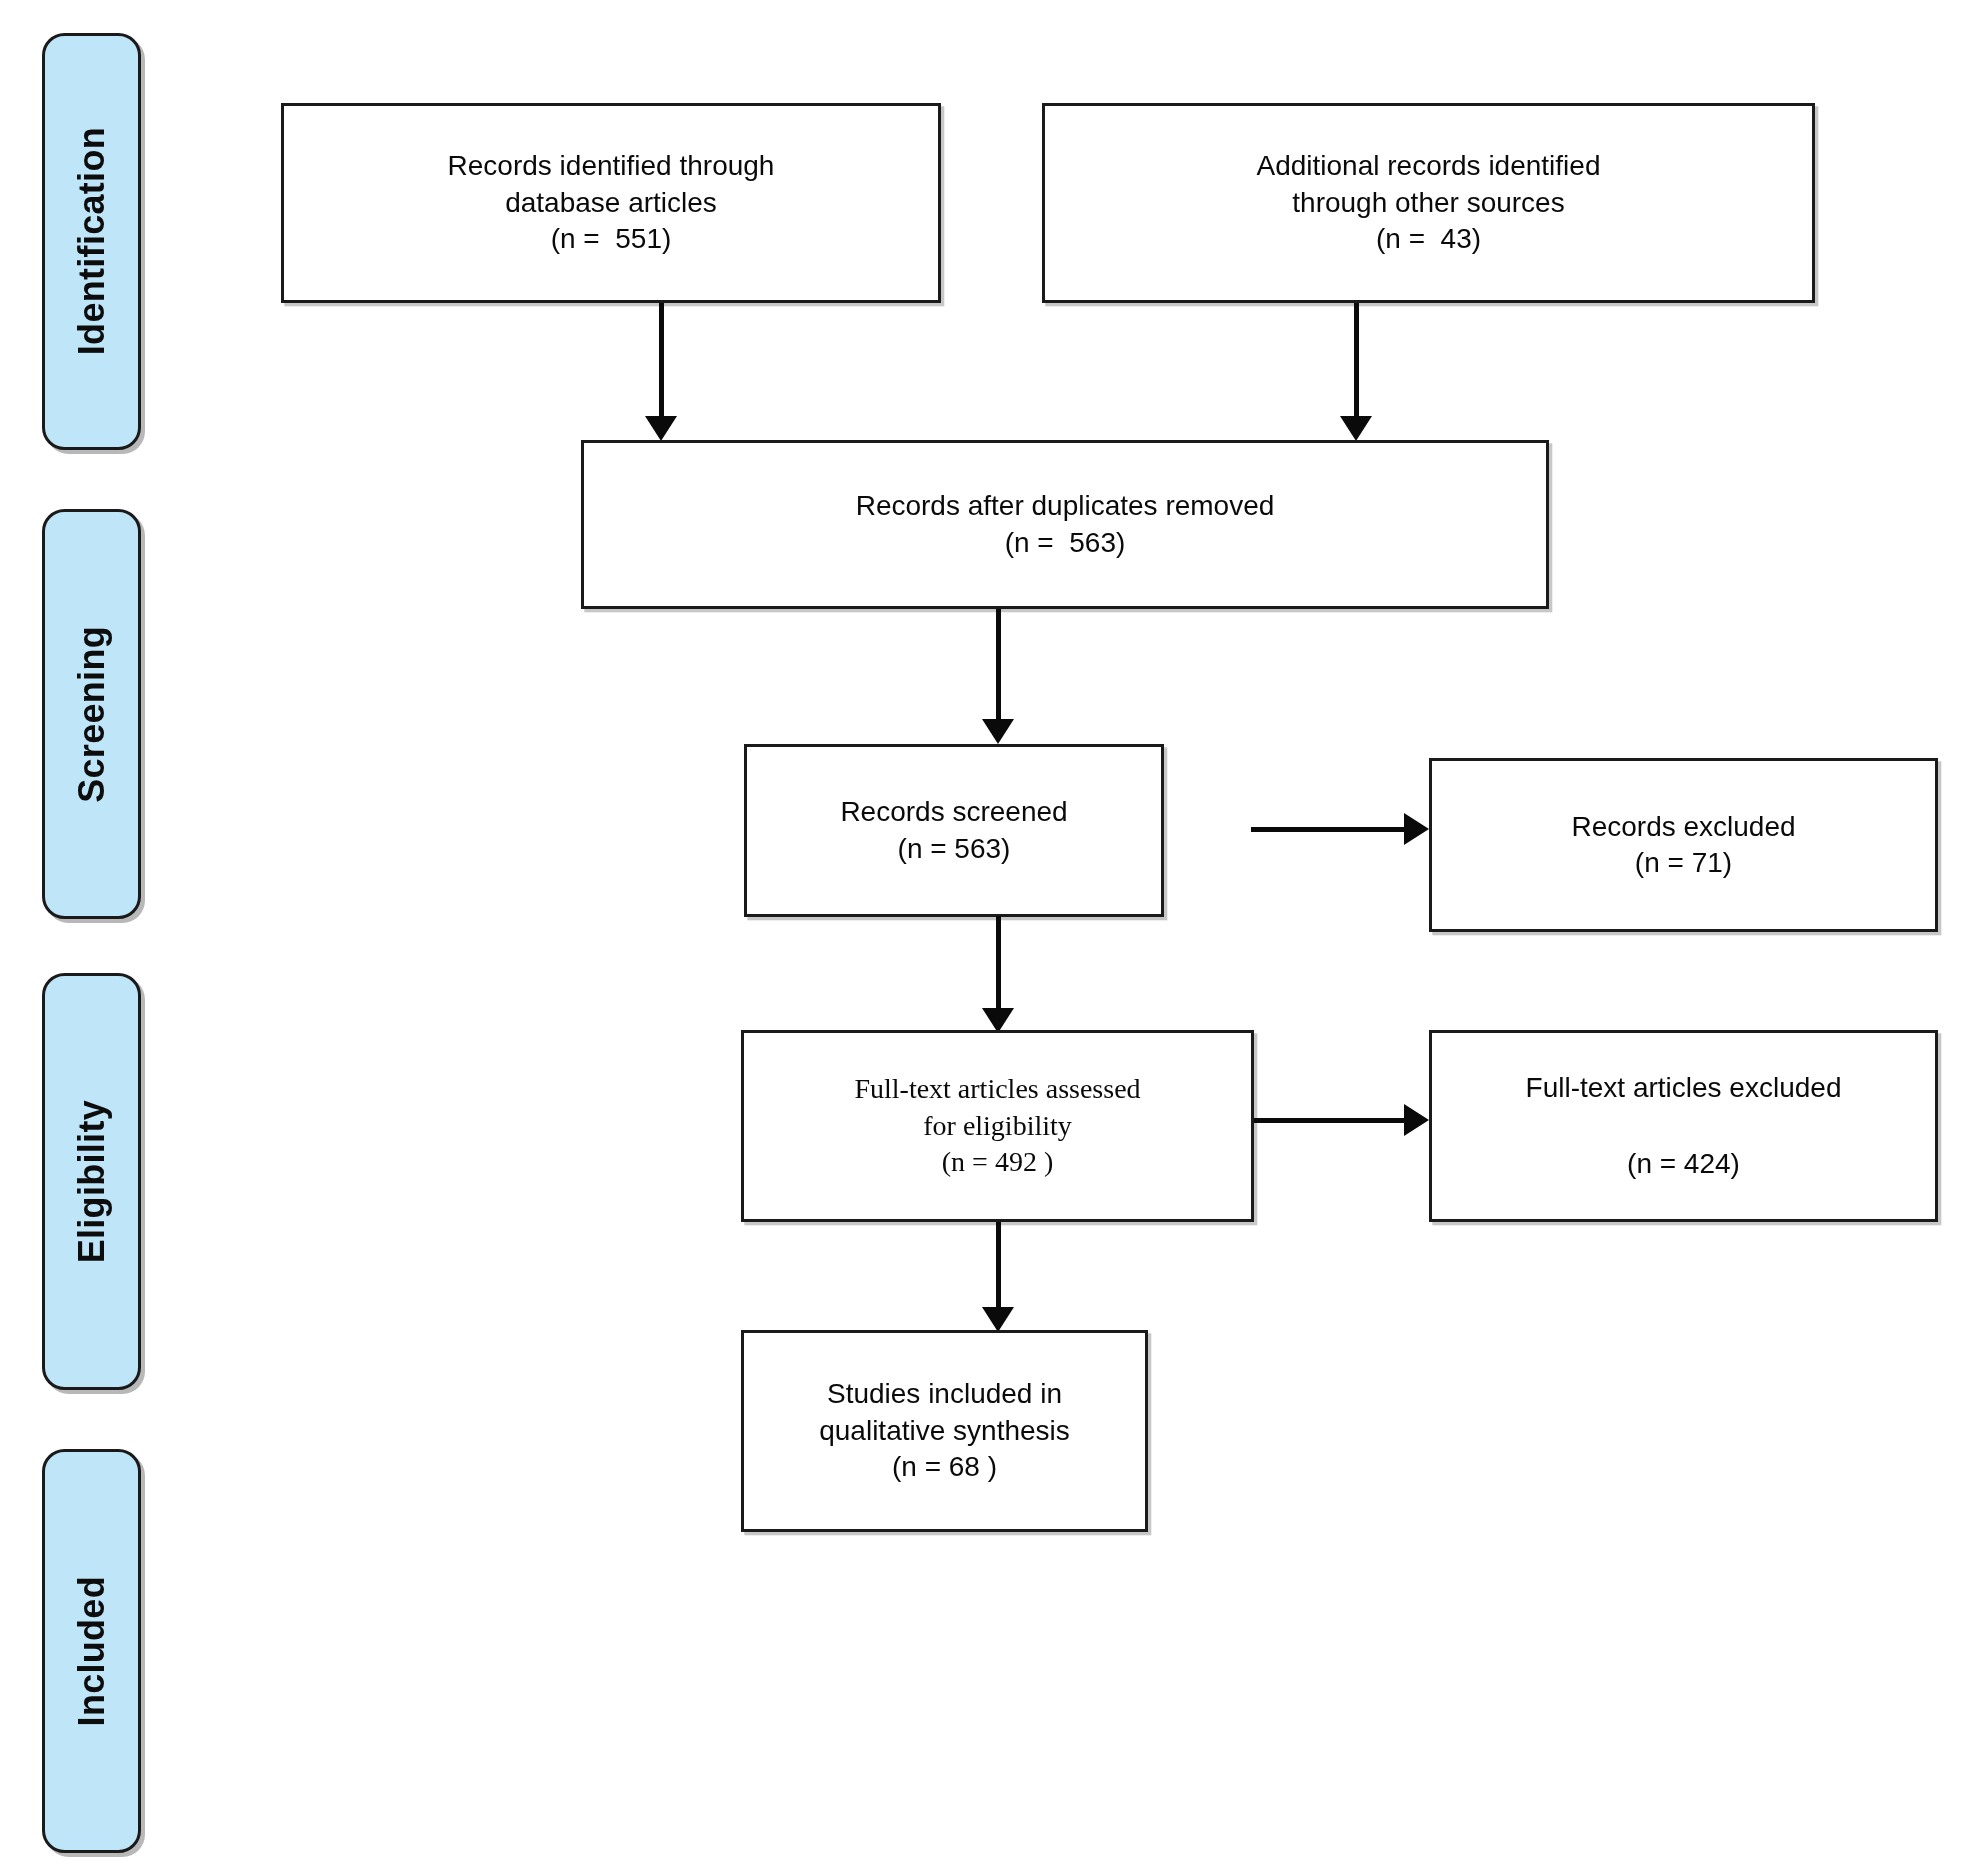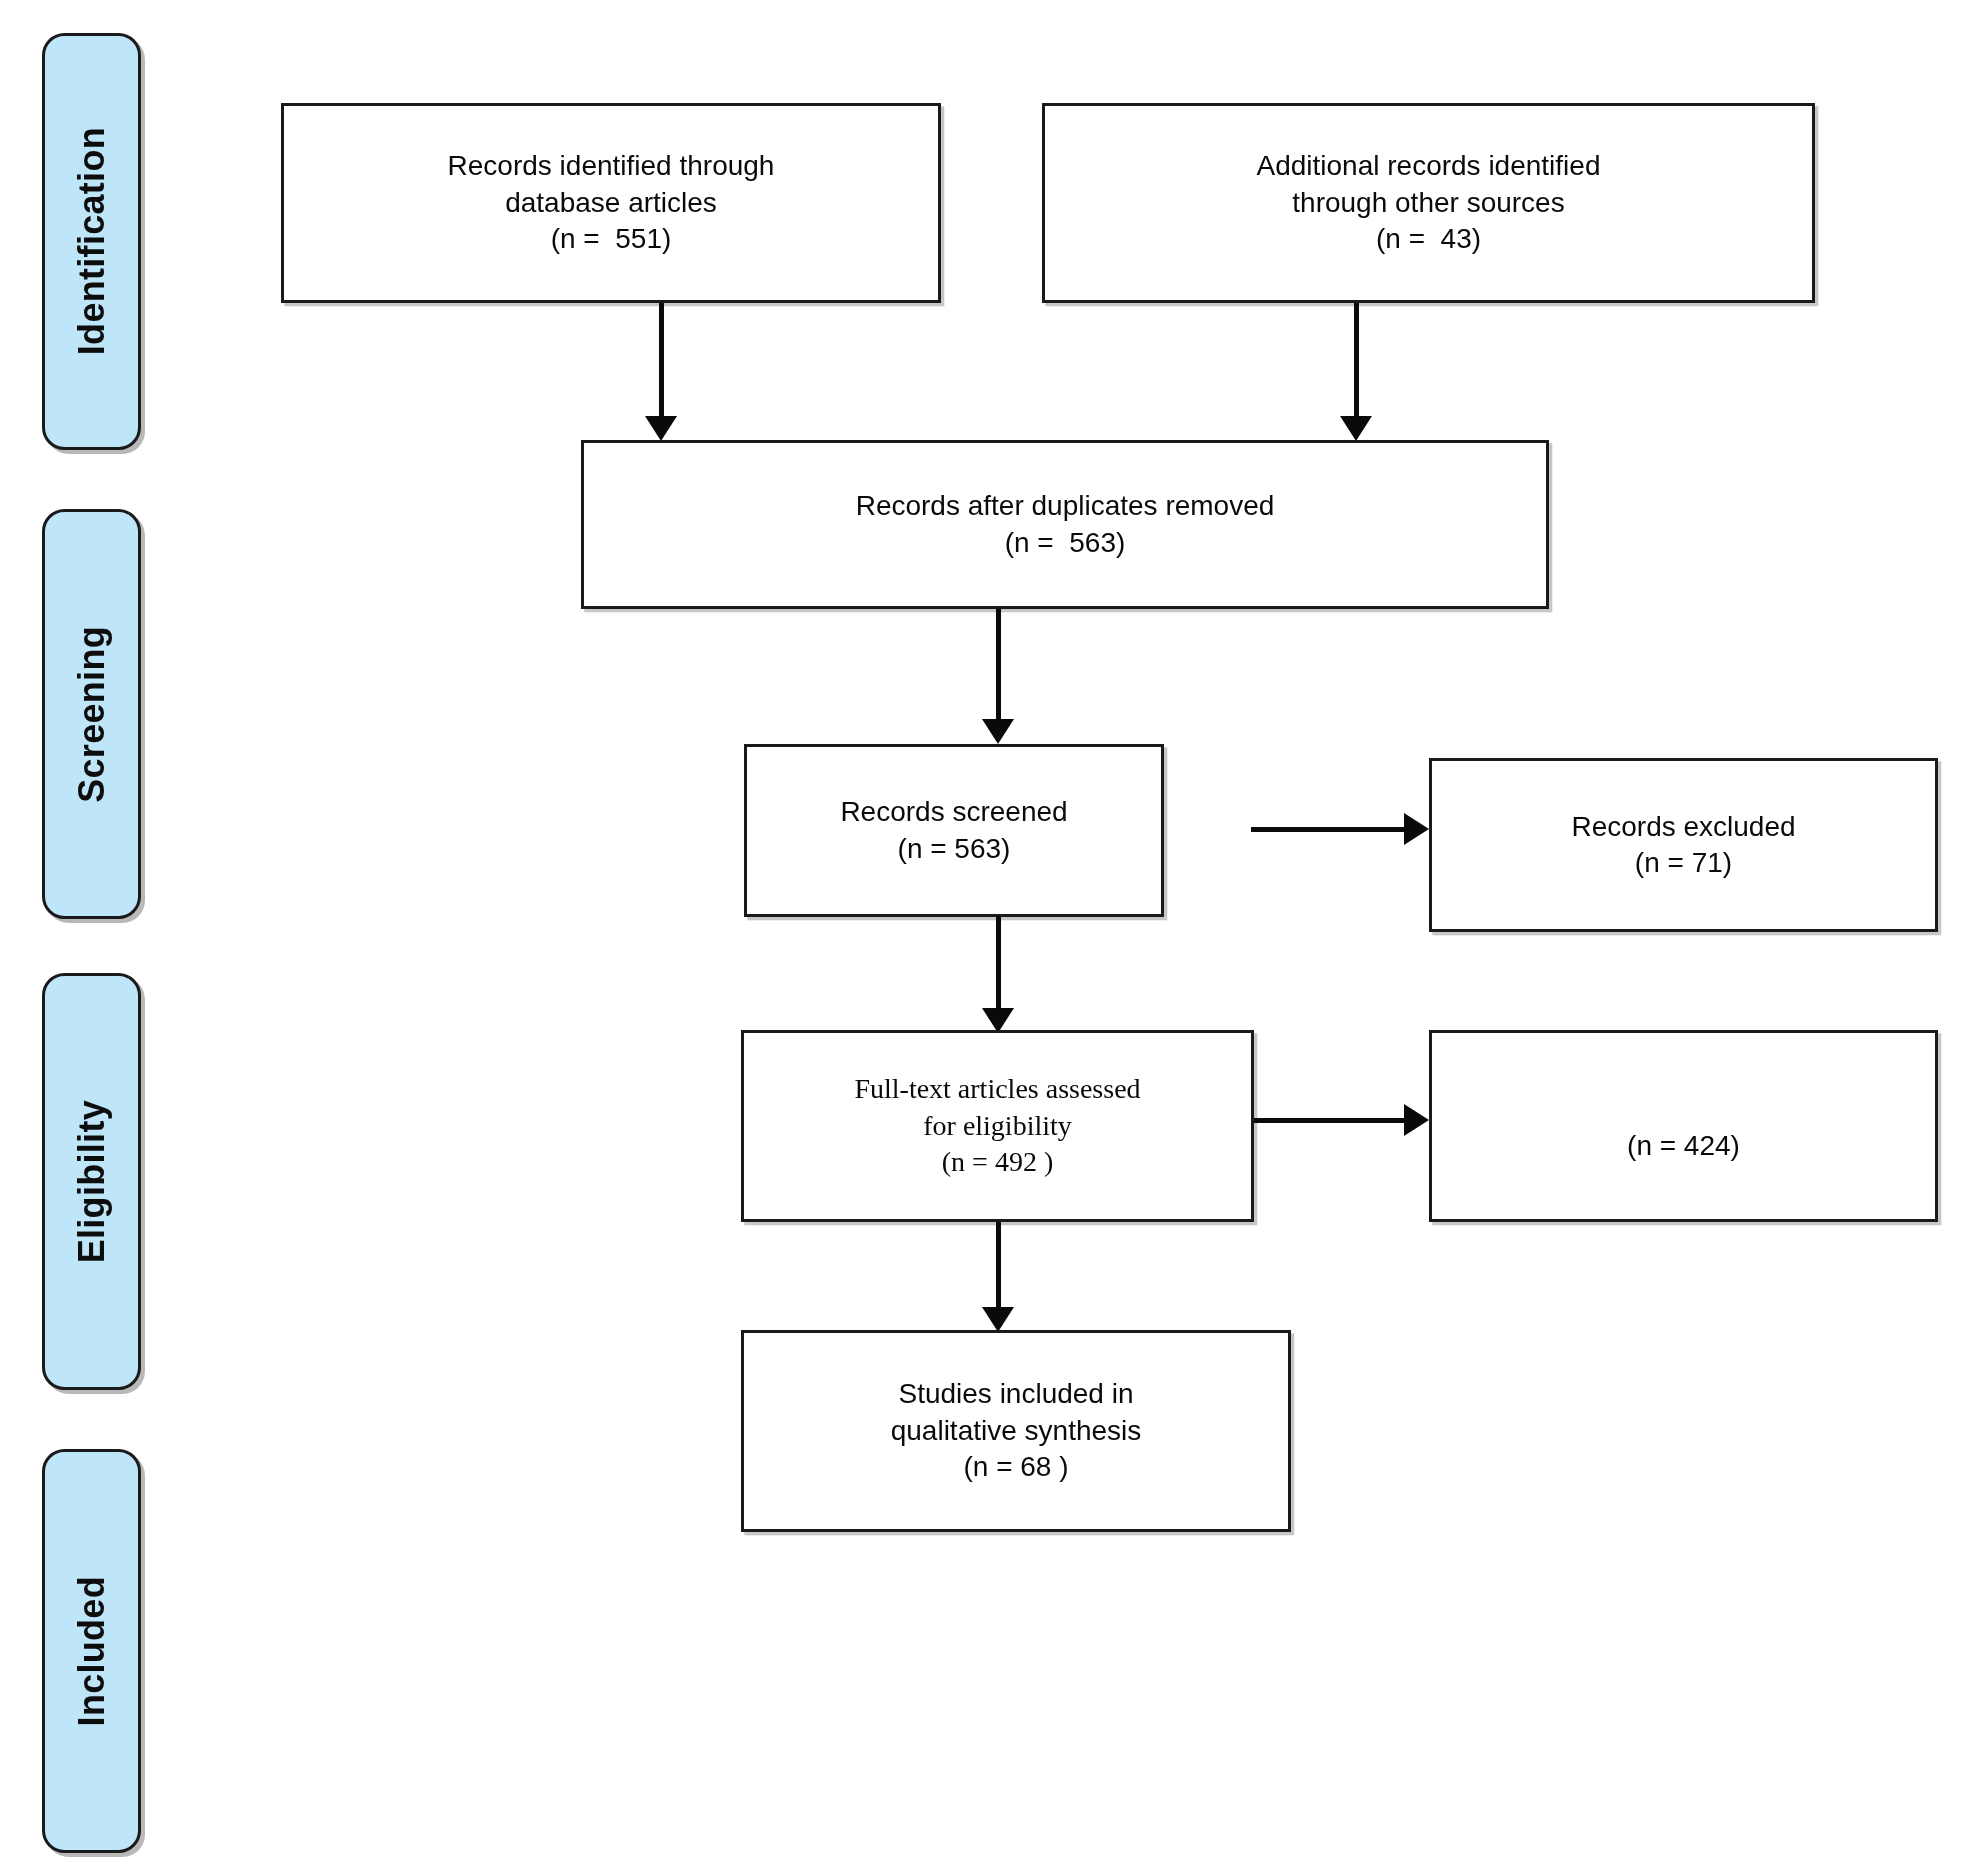--- a/index.html
+++ b/index.html
@@ -152,30 +152,31 @@
   <div class="v-line" style="left:996px; top:916px; height:93px;"></div>
   <div class="arrow-down" style="left:982px; top:1008px;"></div>
 
   <div class="flow-box" style="left:741px; top:1030px; width:513px; height:192px;font-family:Liberation Serif, serif;">
     <span class="line">Full-text articles assessed</span>
     <span class="line">for eligibility</span>
     <span class="line">(n = 492 )</span>
   </div>
 
   <div class="flow-box" style="left:1429px; top:1030px; width:509px; height:192px;">
+    <span class="line">Full-text articles excluded</span>
     <span class="line" style="height:40px;"></span>
     <span class="line">(n = 424)</span>
   </div>
 
   <div class="h-line" style="left:1254px; top:1118px; width:154px;"></div>
   <div class="arrow-right" style="left:1404px; top:1104px;"></div>
 
   <div class="v-line" style="left:996px; top:1222px; height:86px;"></div>
   <div class="arrow-down" style="left:982px; top:1307px;"></div>
 
-  <div class="flow-box" style="left:741px; top:1330px; width:550px; height:202px;">
+  <div class="flow-box" style="left:741px; top:1330px; width:407px; height:202px;">
     <span class="line">Studies included in</span>
     <span class="line">qualitative synthesis</span>
     <span class="line">(n = 68 )</span>
   </div>
 
 </div>
 
 
 </body></html>

